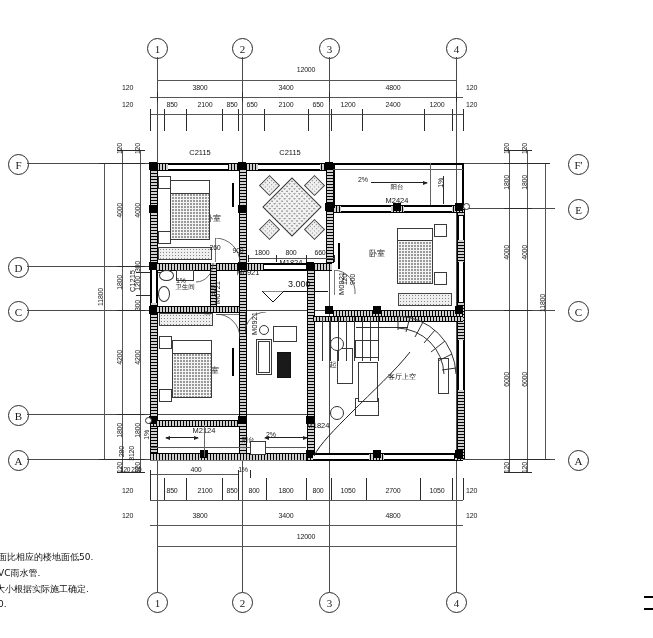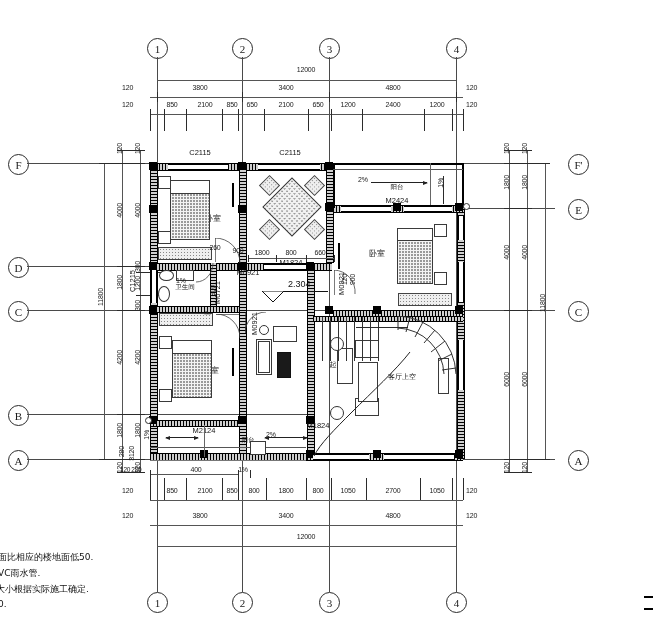--- a/index.html
+++ b/index.html
@@ -436,21 +436,21 @@
   </svg>
   <div class="vl heavy" style="left:232px;top:183px;height:24px"></div>
   <div class="vl heavy" style="left:232px;top:348px;height:28px"></div>
   <div class="vl heavy" style="left:338px;top:243px;height:26px"></div>
 
   <div class="elev" style="left:262px;top:282px">
     <div class="hl" style="left:22px;top:9px;width:44px;border-top:1px solid #111"></div>
     <svg style="position:absolute;left:0;top:9px;width:24px;height:12px">
       <path d="M0,0 L22,0 L11,11 Z" fill="none" stroke="#111" stroke-width="1"></path>
     </svg>
-    <div style="position:absolute;left:26px;top:-3px;font-size:9px;color:#111">2.304</div>
+    <div style="position:absolute;left:26px;top:-3px;font-size:9px;color:#111">3.000</div>
   </div>
 
   <div class="arrow" style="left:371px;top:182px;width:56px"></div>
   <div class="dim" style="left:358px;top:176px">2%</div>
   <div class="arrow arrowl" style="left:265px;top:437px;width:42px"></div>
   <div class="dim" style="left:266px;top:431px">2%</div>
   <div class="arrow arrowl" style="left:166px;top:437px;width:32px"></div>
   <div class="dimv" style="left:143px;top:430px">1%</div>
   <div class="dimv" style="left:437px;top:178px">1%</div>
   <div class="vl" style="left:443px;top:176px;height:28px"></div>

